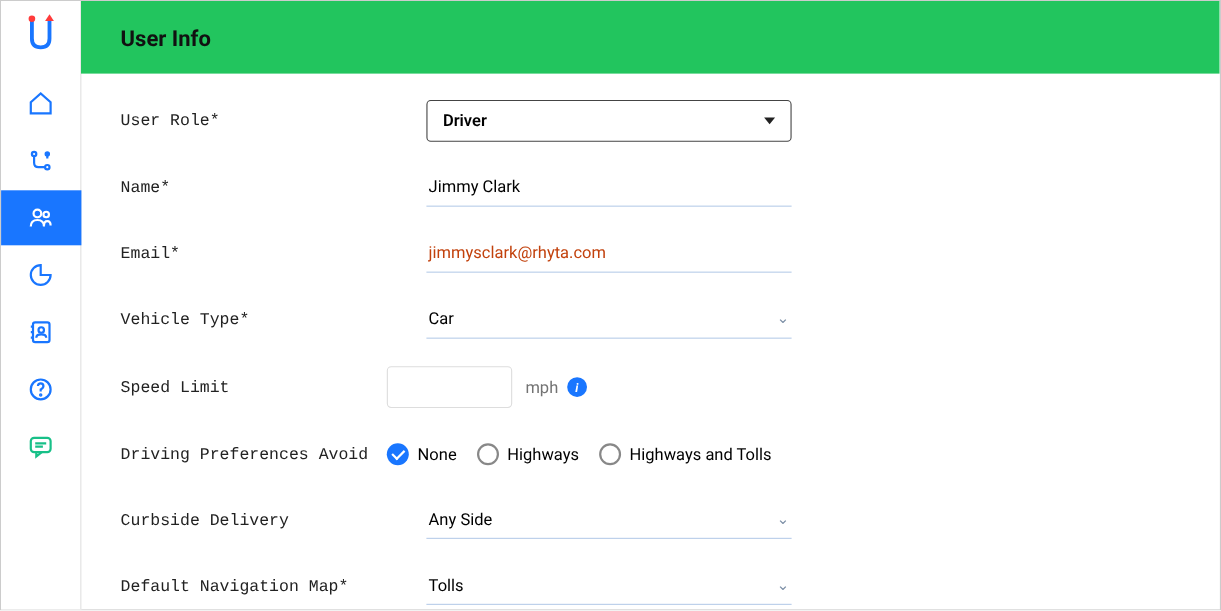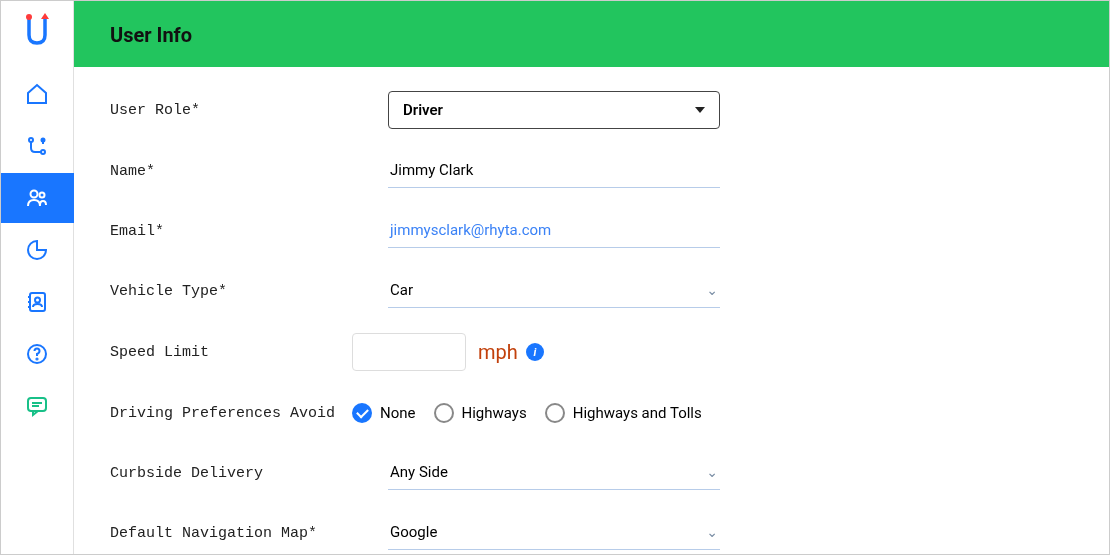--- a/index.html
+++ b/index.html
@@ -13,23 +13,23 @@
 .main { flex: 1; overflow: auto; }
 .header { background: #22c55e; padding: 22px 36px 20px; }
 .header h1 { font-size: 20px; font-weight: 700; color: #111; }
 .form { padding: 24px 36px; }
 .row { display: flex; align-items: center; margin-bottom: 24px; min-height: 36px; }
 .label { width: 242px; flex-shrink: 0; font-size: 15px; color: #222; font-family: Liberation Mono, monospace; }
 .field { flex: 0 0 auto; width: 368px; padding-left: 36px; }
 .dropdown-box { border: 1px solid #444; border-radius: 4px; padding: 9px 14px; display: flex; align-items: center; justify-content: space-between; background: #fff; cursor: pointer; font-weight: 600; font-size: 15px; }
 .caret-down { width: 0; height: 0; border-left: 5px solid transparent; border-right: 5px solid transparent; border-top: 6px solid #222; }
 .line-input { border: none; border-bottom: 1.5px solid #b7cce9; padding: 6px 2px 8px; font-size: 15px; width: 100%; display: flex; align-items: center; justify-content: space-between; }
-.line-input.readonly { color: #3b82f6; }
+.line-input.readonly { color: #c2410c; }
 .small-box { border: 1px solid #ddd; border-radius: 4px; width: 114px; height: 38px; padding: 6px 10px; }
-.unit { margin-left: 12px; font-size: 20px; color: #c2410c; }
+.unit { margin-left: 12px; font-size: 15px; color: #737373; }
 .info-icon { width: 18px; height: 18px; border-radius: 50%; background: #1976ff; color: #fff; display: inline-flex; align-items: center; justify-content: center; font-size: 11px; font-style: italic; font-weight: 700; margin-left: 8px; }
 .radio-group { display: flex; align-items: flex-start; gap: 18px; }
 .radio-option { display: flex; align-items: center; gap: 8px; cursor: pointer; font-size: 15px; }
 .radio-dot { width: 20px; height: 20px; border-radius: 50%; border: 2px solid #888; display: flex; align-items: center; justify-content: center; flex-shrink: 0; }
 .radio-dot.selected { background: #1976ff; border: none; }
 .radio-dot.selected::after { content: ""; width: 9px; height: 5px; border-left: 2.5px solid #fff; border-bottom: 2.5px solid #fff; transform: rotate(-45deg) translate(1px,-1px); }
 .chev { color: #7c8fa6; font-size: 14px; }
 </style>
 </head>
 <body>
@@ -173,21 +173,21 @@
             <span>Any Side</span>
             <span class="chev">⌄</span>
           </div>
         </div>
       </div>
 
       <div class="row">
         <div class="label">Default Navigation Map*</div>
         <div class="field">
           <div class="line-input">
-            <span>Google</span>
+            <span>Tolls</span>
             <span class="chev">⌄</span>
           </div>
         </div>
       </div>
 
     </div>
   </div>
 </div>
 
 </body></html>

